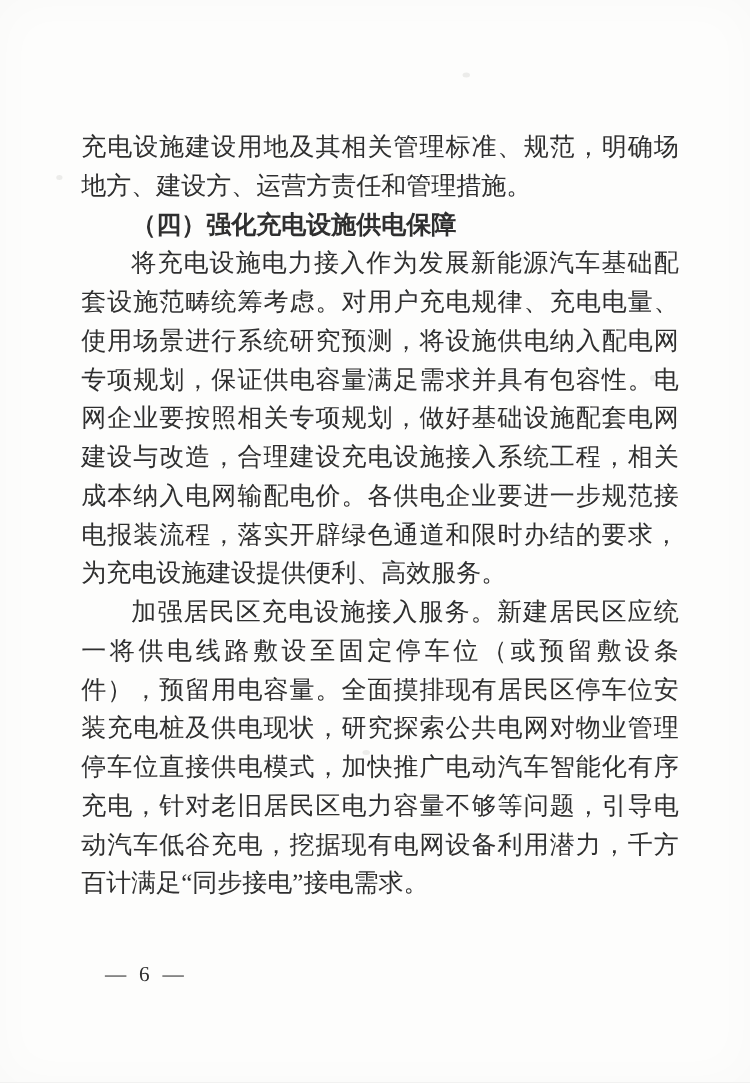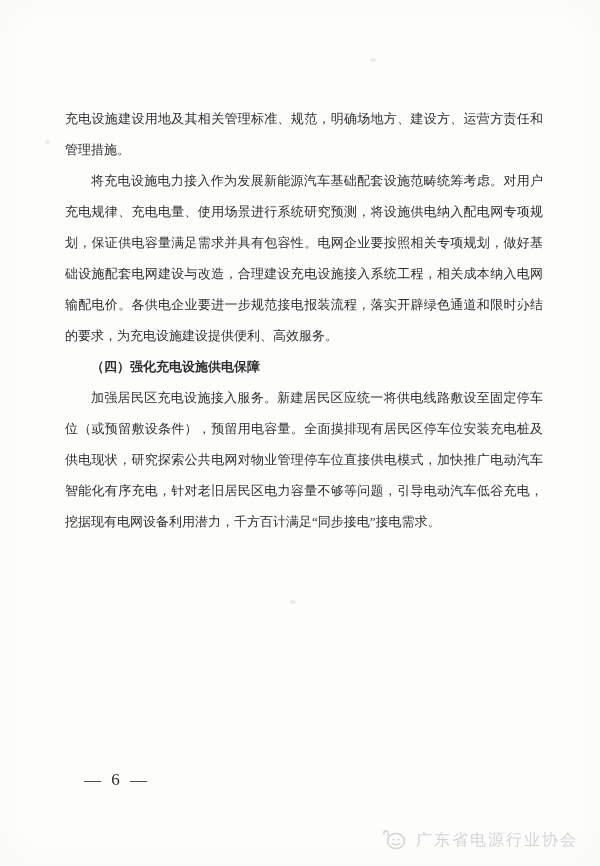--- a/index.html
+++ b/index.html
@@ -19,21 +19,21 @@
     box-shadow: inset 0 0 40px rgba(0,0,0,0.02);
   }
   .content {
     position: absolute;
     left: 65px;
     top: 103px;
     width: 478px;
   }
   .para {
     margin: 0;
-    font-size: 13px;
+    font-size: 20px;
     line-height: 31px;
     text-align: justify;
     text-justify: inter-ideograph;
     letter-spacing: 0px;
   }
   .para.indent {
     text-indent: 2em;
   }
   .para.heading {
     font-weight: bold;
@@ -70,38 +70,26 @@
     border-radius: 50%;
   }
 </style>
 </head>
 <body>
 
 <div class="page">
 
   <div class="content">
     <p class="para">充电设施建设用地及其相关管理标准、规范，明确场地方、建设方、运营方责任和管理措施。</p>
+    <p class="para heading">（四）强化充电设施供电保障</p>
     <p class="para indent">将充电设施电力接入作为发展新能源汽车基础配套设施范畴统筹考虑。对用户充电规律、充电电量、使用场景进行系统研究预测，将设施供电纳入配电网专项规划，保证供电容量满足需求并具有包容性。电网企业要按照相关专项规划，做好基础设施配套电网建设与改造，合理建设充电设施接入系统工程，相关成本纳入电网输配电价。各供电企业要进一步规范接电报装流程，落实开辟绿色通道和限时办结的要求，为充电设施建设提供便利、高效服务。</p>
-    <p class="para heading">（四）强化充电设施供电保障</p>
     <p class="para indent">加强居民区充电设施接入服务。新建居民区应统一将供电线路敷设至固定停车位（或预留敷设条件），预留用电容量。全面摸排现有居民区停车位安装充电桩及供电现状，研究探索公共电网对物业管理停车位直接供电模式，加快推广电动汽车智能化有序充电，针对老旧居民区电力容量不够等问题，引导电动汽车低谷充电，挖据现有电网设备利用潜力，千方百计满足“同步接电”接电需求。</p>
   </div>
 
   <div class="page-number">— 6 —</div>
 
-  <div class="watermark">
-    <span>
-      <svg width="30" height="24" viewBox="0 0 30 24" fill="none" xmlns="http://www.w3.org/2000/svg">
-        <path d="M3 6 C2 3.5, 4.5 2, 6.5 3.5 C7.5 4.3, 7.5 6, 6.5 7" stroke="#d4d4d4" stroke-width="1.6" stroke-linecap="round"></path>
-        <ellipse cx="15" cy="13" rx="8.5" ry="7.5" stroke="#d4d4d4" stroke-width="1.6"></ellipse>
-        <circle cx="12.5" cy="11.5" r="1.1" fill="#d4d4d4"></circle>
-        <circle cx="17.5" cy="11.5" r="1.1" fill="#d4d4d4"></circle>
-        <path d="M11 15.5 C13 17, 17 17, 19 15.5" stroke="#d4d4d4" stroke-width="1.2" stroke-linecap="round"></path>
-      </svg>
-    </span>
-    <span>广东省电源行业协会</span>
-  </div>
 
   <div class="speckle" style="left:370px; top:58px; width:6px; height:4px;"></div>
   <div class="speckle" style="left:45px; top:140px; width:5px; height:4px;"></div>
   <div class="speckle" style="left:520px; top:300px; width:5px; height:5px;"></div>
   <div class="speckle" style="left:290px; top:600px; width:6px; height:4px;"></div>
 
 </div>
 
 </body></html>

